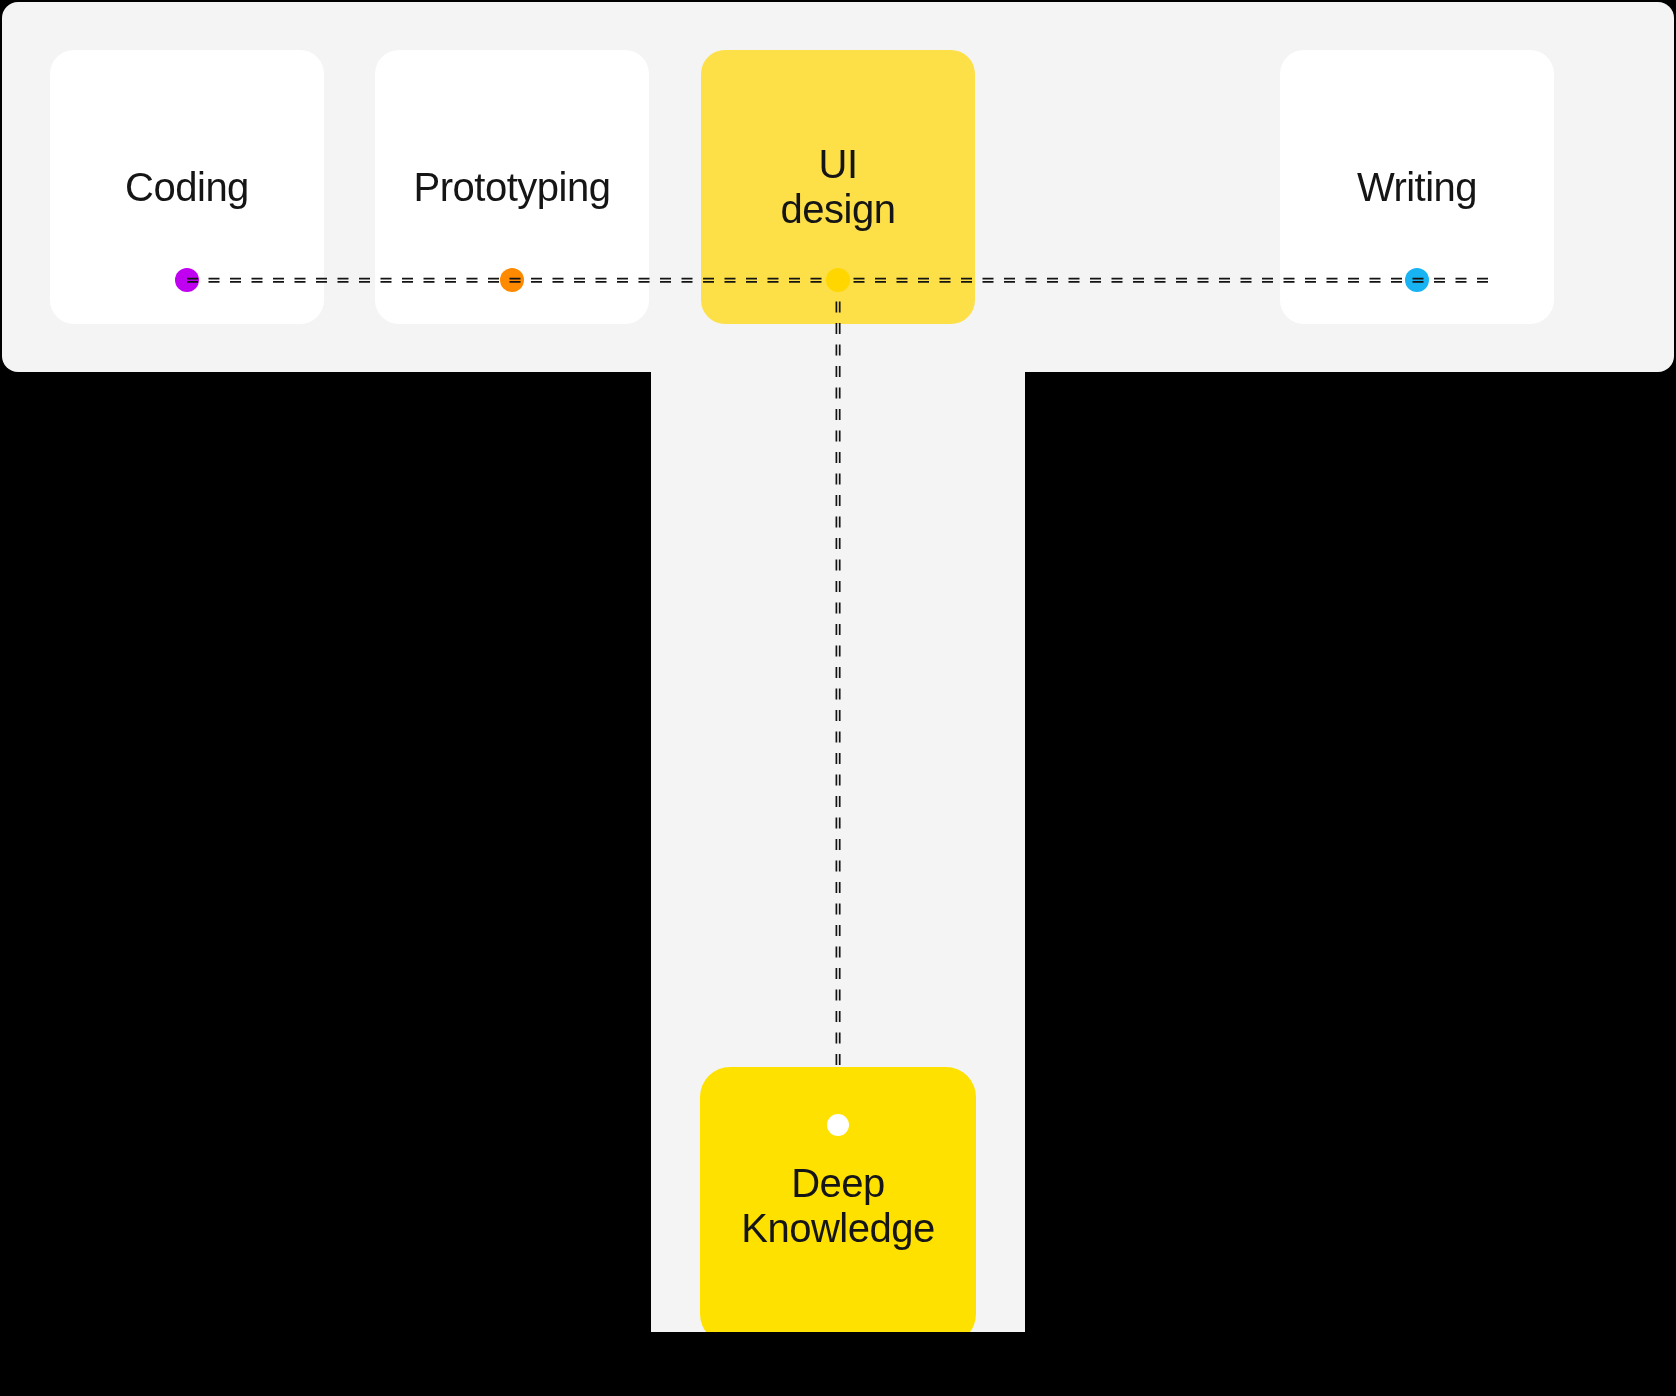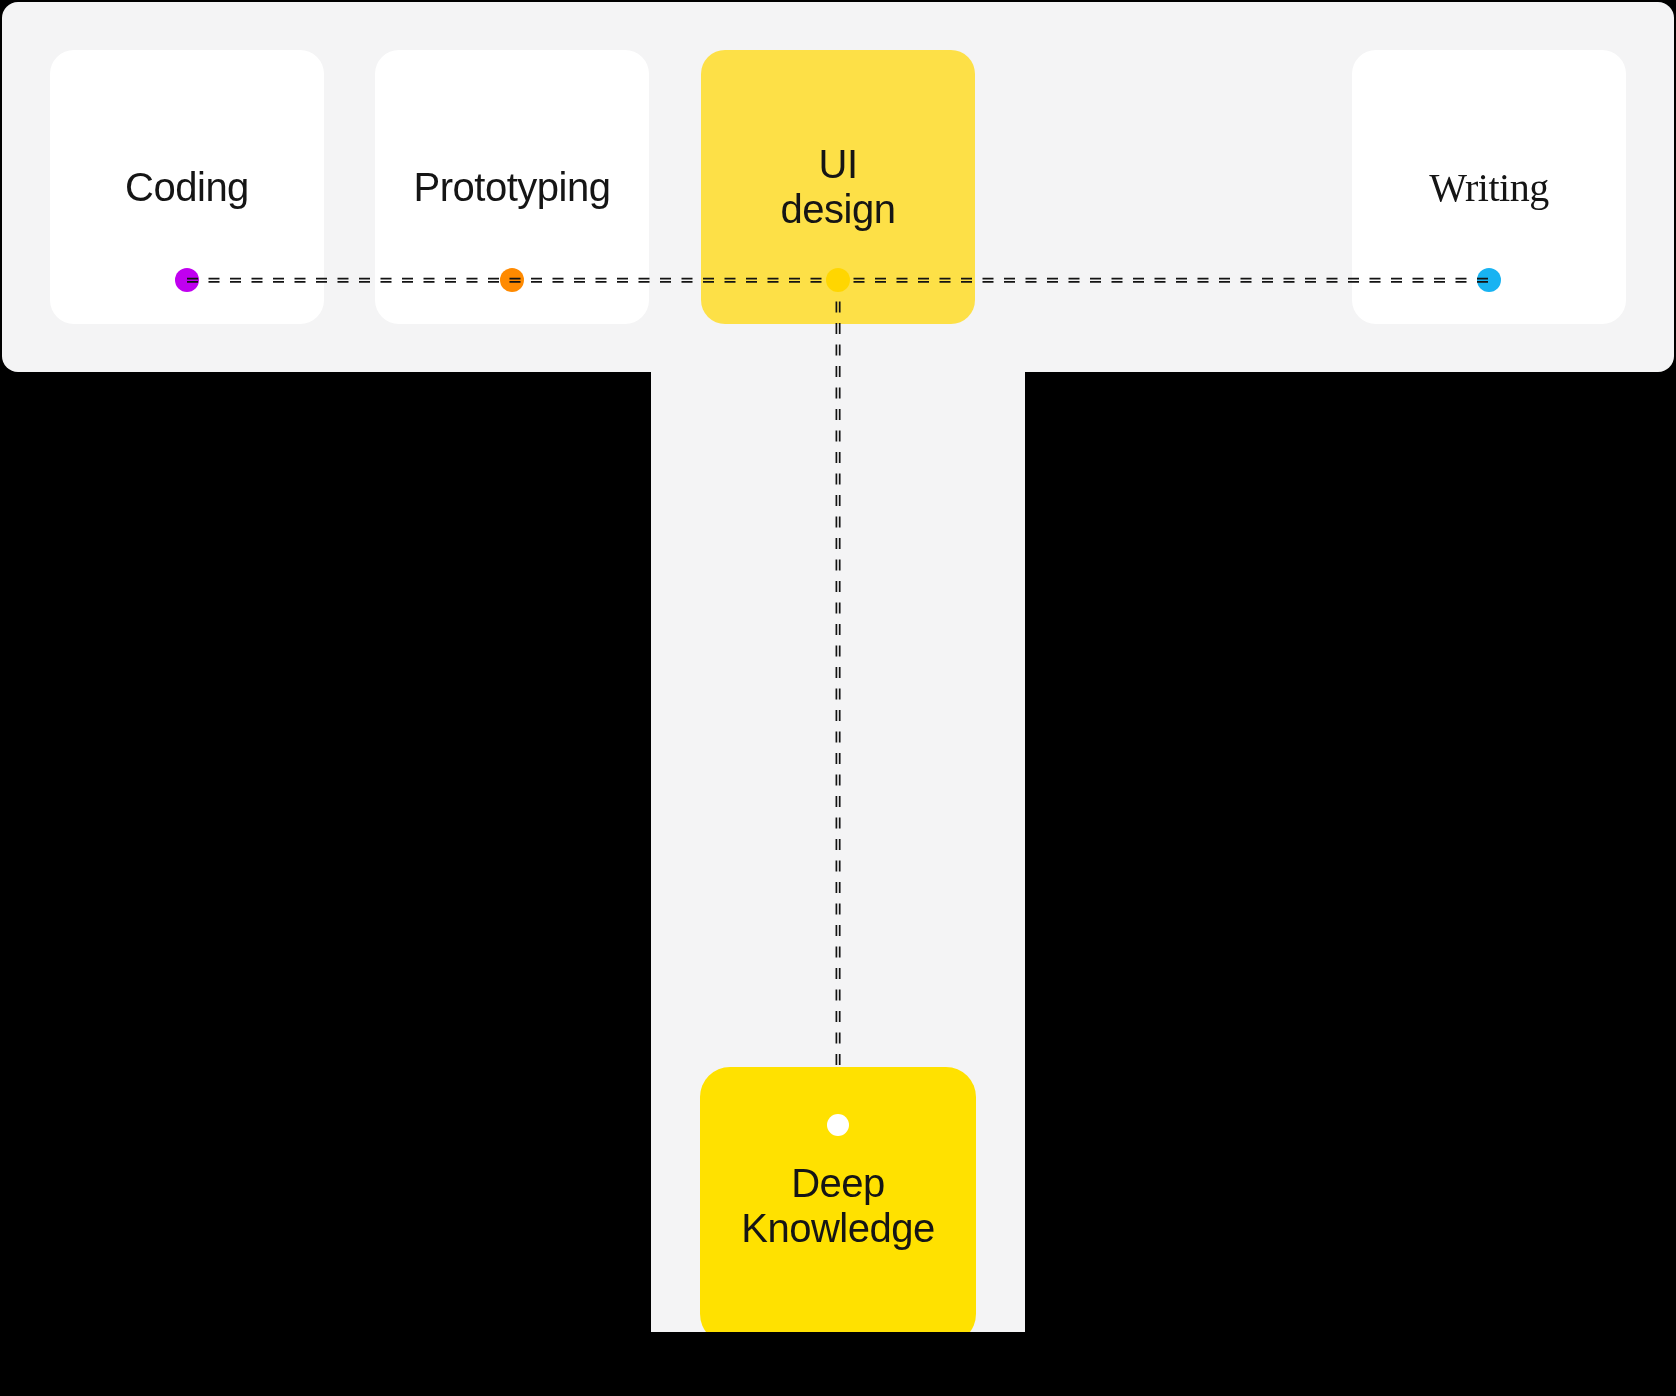--- a/index.html
+++ b/index.html
@@ -28,21 +28,21 @@
     width: 274px; height: 274px;
     border-radius: 24px;
     display: flex;
     align-items: center;
     justify-content: center;
   }
   .skill-card.c0 { left: 50px; }
   .skill-card.c1 { left: 375px; align-items: center; }
   .skill-card.c2 { left: 701px; }
   .skill-card.c3 { left: 1026px; }
-  .skill-card.c4 { left: 1352px; font-family: Liberation Serif, serif; }
+  .skill-card.c4 { left: 1280px; }
   .skill-label {
     font-size: 40px;
     line-height: 45px;
     font-weight: 500;
     letter-spacing: -0.5px;
     color: #151515;
     text-align: center;
     white-space: pre-line;
   }
   .skill-dot {

